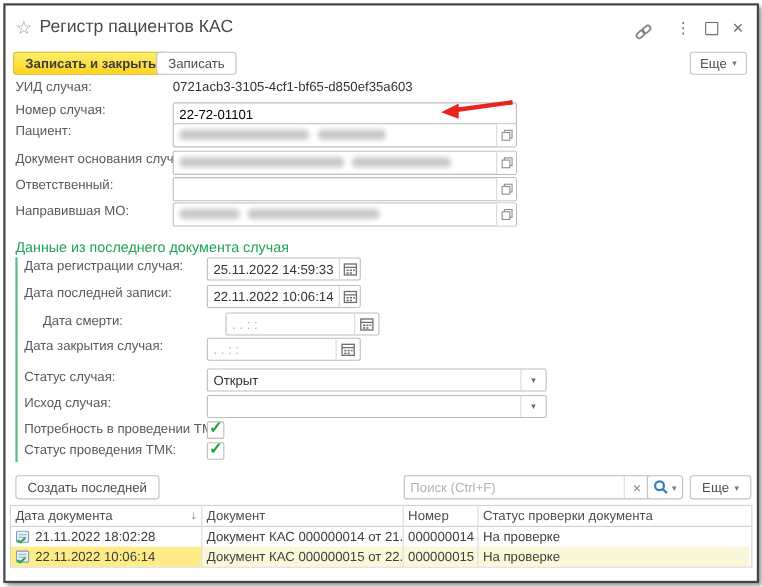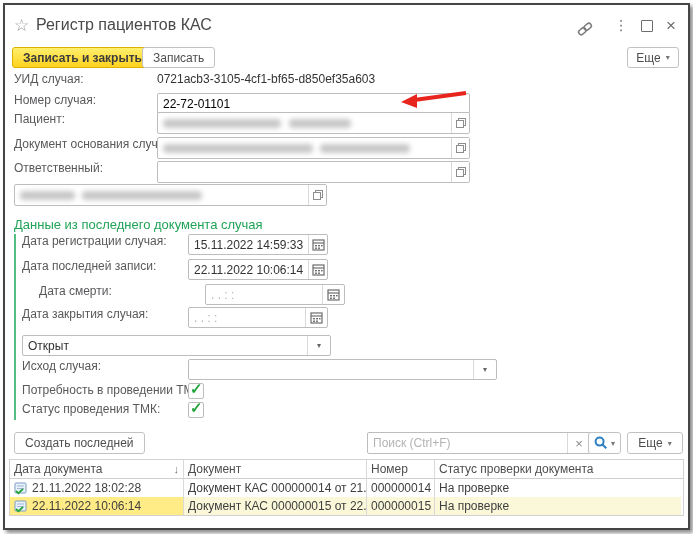--- a/index.html
+++ b/index.html
@@ -144,20 +144,21 @@
       <span class="refbtn">
         <svg width="12" height="12" viewBox="0 0 12 12">
               <rect x="3.5" y="1.5" width="7" height="7" fill="#fff" stroke="#8d8d8d"></rect>
               <rect x="1.5" y="3.5" width="7" height="7" fill="#fff" stroke="#8d8d8d"></rect>
             </svg>
       </span>
     </span>
   </div>
 
   <div class="row" style="left:9px;top:179px;height:22px;">
+    <span class="lbl" style="width:143px;">Направившая МО:</span>
     <span class="reffield" style="width:313px;">
       <span class="reftext">
         <span class="blurbar" style="display:inline-block;width:55px;margin-right:7px;"></span><span class="blurbar" style="display:inline-block;width:120px;"></span>
       </span>
       <span class="refbtn">
         <svg width="12" height="12" viewBox="0 0 12 12">
               <rect x="3.5" y="1.5" width="7" height="7" fill="#fff" stroke="#8d8d8d"></rect>
               <rect x="1.5" y="3.5" width="7" height="7" fill="#fff" stroke="#8d8d8d"></rect>
             </svg>
       </span>
@@ -169,21 +170,21 @@
     <polygon points="3,17 19,9 19,23" fill="#e8251d"></polygon>
   </svg>
 
   <span class="abs sect-title" style="left:9px;top:212px;">Данные из последнего документа случая</span>
 
   <div class="abs group-line" style="left:9px;top:229px;height:186px;"></div>
 
   <div class="row" style="left:17px;top:229px;height:21px;">
     <span class="lbl" style="width:166px;">Дата регистрации случая:</span>
     <span class="datebox" style="width:140px;">
-      <span class="datetext">15.11.2022 14:59:33</span>
+      <span class="datetext">25.11.2022 14:59:33</span>
       <span class="calbtn">
         <svg width="13" height="13" viewBox="0 0 13 13">
               <rect x="1" y="2" width="11" height="10" fill="none" stroke="#6d6d6d" stroke-width="1.2"></rect>
               <line x1="1" y1="5" x2="12" y2="5" stroke="#6d6d6d" stroke-width="1.2"></line>
               <rect x="3" y="7" width="2" height="1.4" fill="#6d6d6d"></rect>
               <rect x="6" y="7" width="2" height="1.4" fill="#6d6d6d"></rect>
               <rect x="9" y="7" width="1.6" height="1.4" fill="#6d6d6d"></rect>
               <rect x="3" y="9.5" width="2" height="1.4" fill="#6d6d6d"></rect>
               <rect x="6" y="9.5" width="2" height="1.4" fill="#6d6d6d"></rect>
             </svg>
@@ -239,20 +240,21 @@
               <rect x="6" y="7" width="2" height="1.4" fill="#6d6d6d"></rect>
               <rect x="9" y="7" width="1.6" height="1.4" fill="#6d6d6d"></rect>
               <rect x="3" y="9.5" width="2" height="1.4" fill="#6d6d6d"></rect>
               <rect x="6" y="9.5" width="2" height="1.4" fill="#6d6d6d"></rect>
             </svg>
       </span>
     </span>
   </div>
 
   <div class="row" style="left:17px;top:330px;height:21px;">
+    <span class="lbl" style="width:166px;">Статус случая:</span>
     <span class="combo" style="width:309px;">
       <span class="datetext">Открыт</span>
       <span class="combobtn">▾</span>
     </span>
   </div>
 
   <div class="row" style="left:17px;top:354px;height:21px;">
     <span class="lbl" style="width:166px;">Исход случая:</span>
     <span class="combo" style="width:309px;">
       <span class="datetext"></span>

